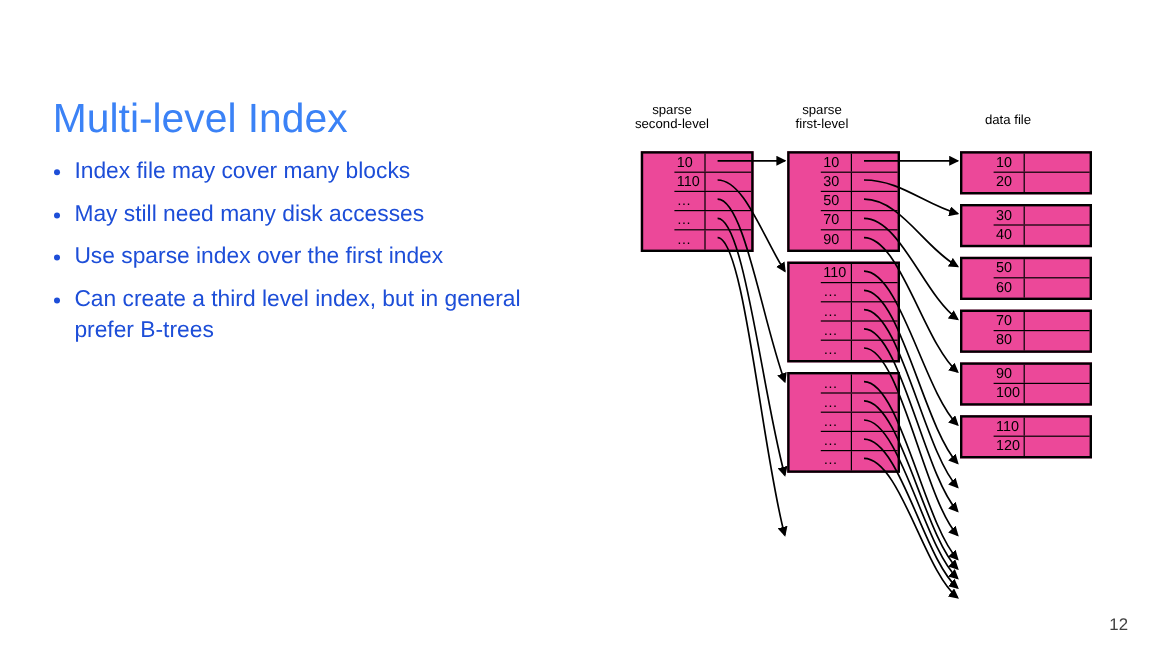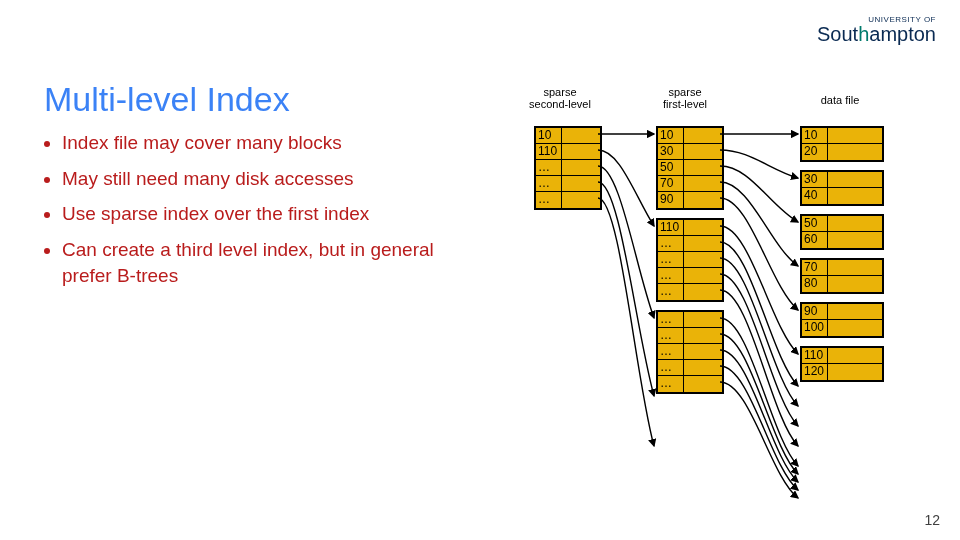--- a/index.html
+++ b/index.html
@@ -45,21 +45,21 @@
     font-size: 34px;
     font-weight: 400;
     color: #3b82f6;
   }
   .body {
     position: absolute;
     left: 44px;
     top: 130px;
     width: 420px;
     font-size: 19px;
-    color: #b91c1c;
+    color: #1d4ed8;
     line-height: 1.35;
   }
   .body ul { list-style: disc; padding-left: 18px; margin: 0; }
   .body > ul > li { margin-bottom: 10px; }
   .body ul ul { list-style: disc; padding-left: 24px; font-size: 15px; margin-top: 6px; }
   .diagram {
     position: absolute;
     left: 500px;
     top: 86px;
     width: 430px;
@@ -68,21 +68,22 @@
   .col-header {
     position: absolute;
     font-size: 11px;
     text-align: center;
     line-height: 1.1;
     white-space: nowrap;
   }
   .block {
     position: absolute;
     border: 2px solid #000;
-    background: #eab308;
+    background: #ec4899;
+    padding-left: 26px;
   }
   .row {
     height: 16px;
     border-bottom: 1px solid #000;
     display: flex;
     box-sizing: border-box;
   }
   .row:last-child { border-bottom: none; }
   .cell-key {
     width: 26px;
@@ -109,24 +110,20 @@
     width: 430px;
     height: 420px;
     pointer-events: none;
   }
 </style>
 </head>
 <body>
 
 <div class="slide">
 
-  <div class="logo">
-    <div class="small">UNIVERSITY OF</div>
-    <div class="main"><span>Sout</span><span class="h">h</span><span>ampton</span></div>
-  </div>
 
   <div class="title">Multi-level Index</div>
 
   <div class="body">
     <ul>
       <li>Index file may cover many blocks</li>
       <li>May still need many disk accesses</li>
       <li>
         <span>Use sparse index over the first index</span>
       </li>

